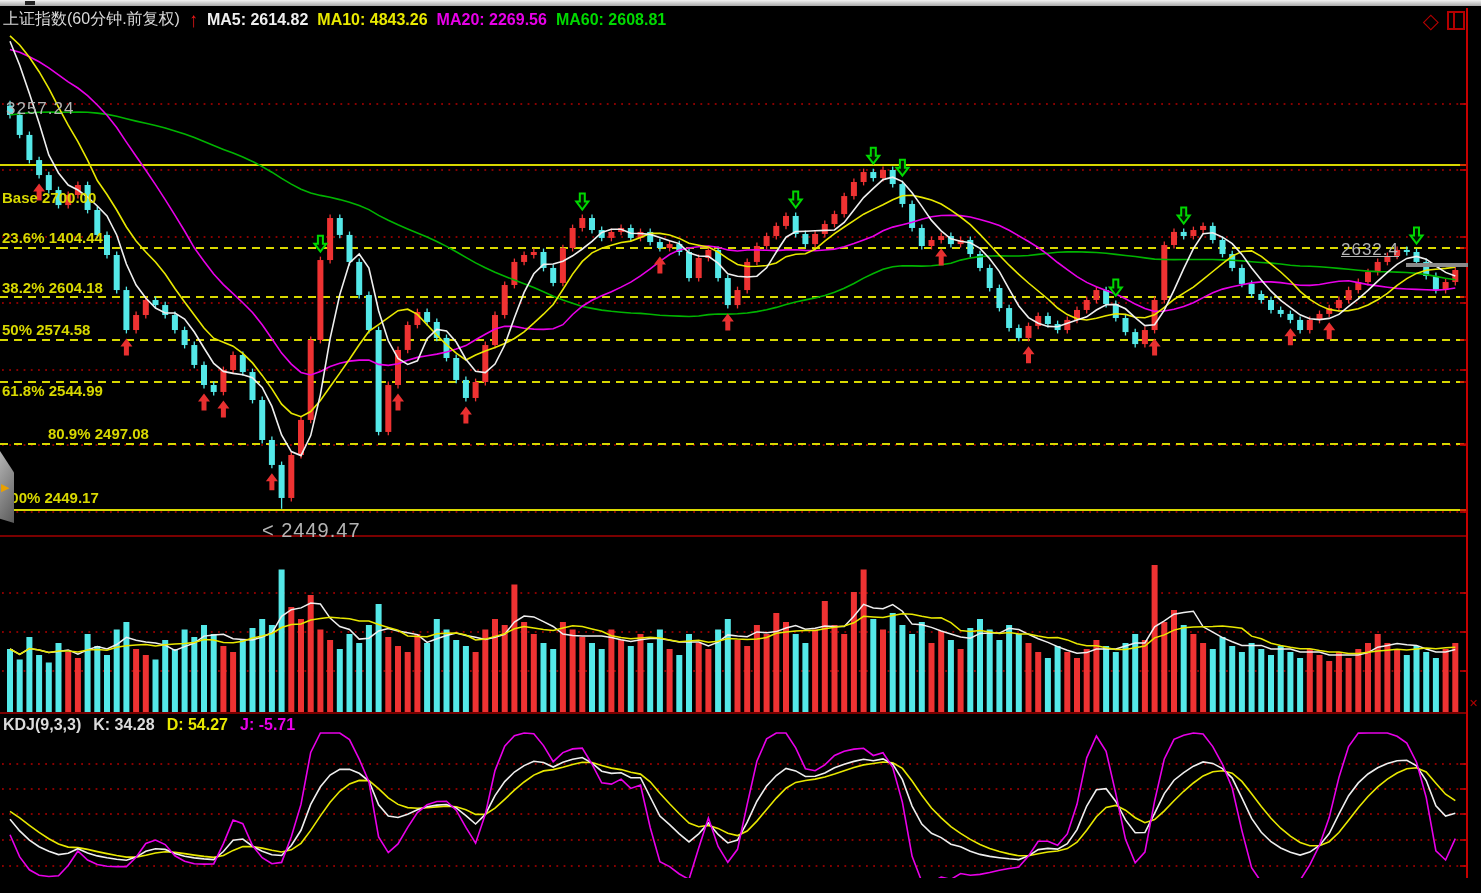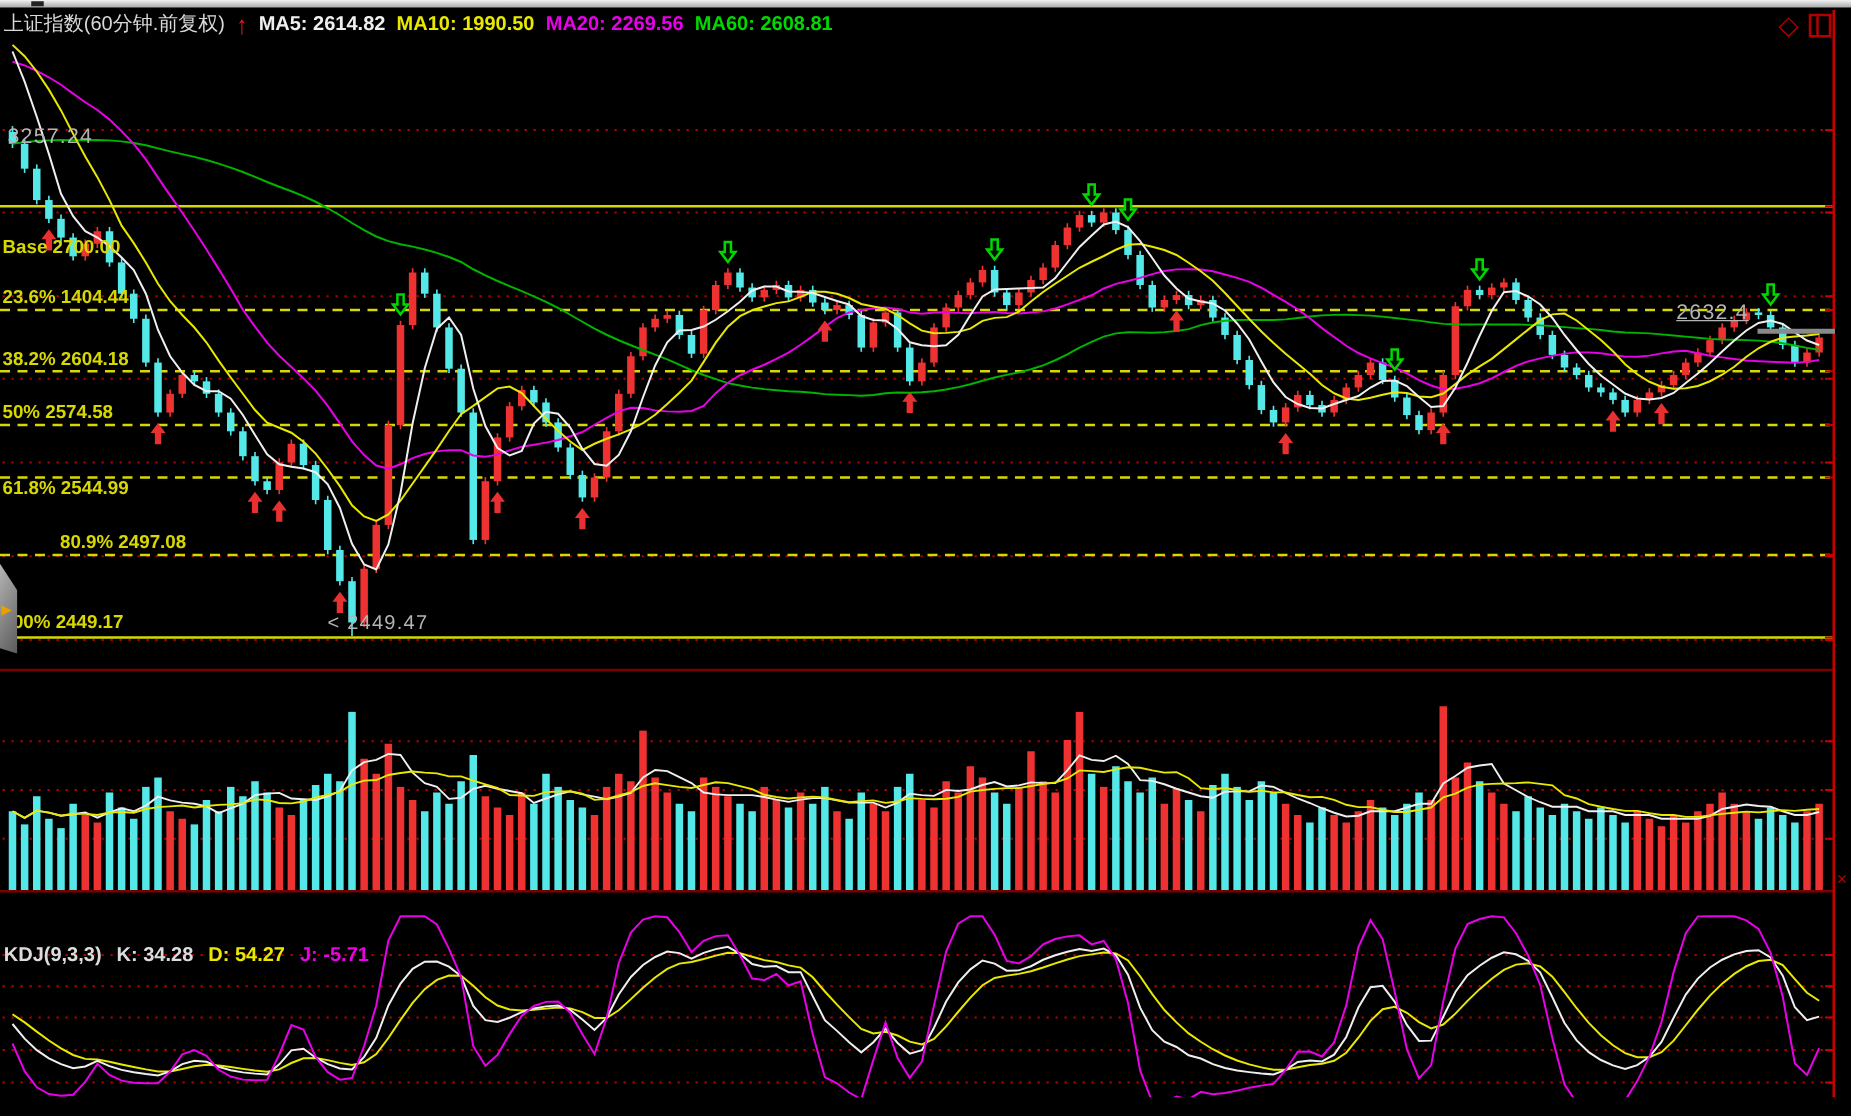--- a/index.html
+++ b/index.html
@@ -587,47 +587,47 @@
     </svg>
 
   <div class="top-strip">
     <div class="strip-notch"></div>
   </div>
 
   <div class="title-row">
     <span class="t-sym">上证指数(60分钟.前复权)</span>
     <span class="t-arrow">↑</span>
     <span class="t-ma5">MA5: 2614.82</span>
-    <span class="t-ma10">MA10: 1990.50</span>
+    <span class="t-ma10">MA10: 4843.26</span>
     <span class="t-ma20">MA20: 2269.56</span>
     <span class="t-ma60">MA60: 2608.81</span>
   </div>
 
   <div class="tr-icons">
     <span class="icon-diamond">◇</span>
     <span class="icon-split"></span>
   </div>
 
   <div id="fib-labels">
       <div class="fib-label" style="left: 2px; top: 148px; margin-top: 41px;">Base 2700.00</div>
       <div class="fib-label" style="left: 2px; top: 229px;">23.6% 1404.44</div>
       <div class="fib-label" style="left: 2px; top: 279px;">38.2% 2604.18</div>
       <div class="fib-label" style="left: 2px; top: 321px;">50% 2574.58</div>
       <div class="fib-label" style="left: 2px; top: 382px;">61.8% 2544.99</div>
       <div class="fib-label" style="left: 2px; top: 425px; margin-left: 46px;">80.9% 2497.08</div>
       <div class="fib-label" style="left: 2px; top: 489px;">100% 2449.17</div>
     </div>
 
   <div class="tag" style="left:6px;top:99px;">3257.24</div>
-  <div class="tag" style="left:262px;top:490px;font-size:16px;">&lt; 2449.47</div>
+  <div class="tag" style="left:262px;top:519px;font-size:20px;">&lt; 2449.47</div>
   <div class="tag" style="left:1341px;top:240px;text-decoration:underline;">2632.4</div>
   <div class="tag-bar"></div>
 
 
-  <div class="pane-header" style="top:756px;">
+  <div class="pane-header" style="top:716px;">
     <span class="k-main">KDJ(9,3,3)</span>
     <span class="k-main">K: 34.28</span>
     <span class="k-d">D: 54.27</span>
     <span class="k-j">J: -5.71</span>
   </div>
 
   <div class="flyout-tab">
     <span class="flyout-arrow">▶</span>
   </div>
 

